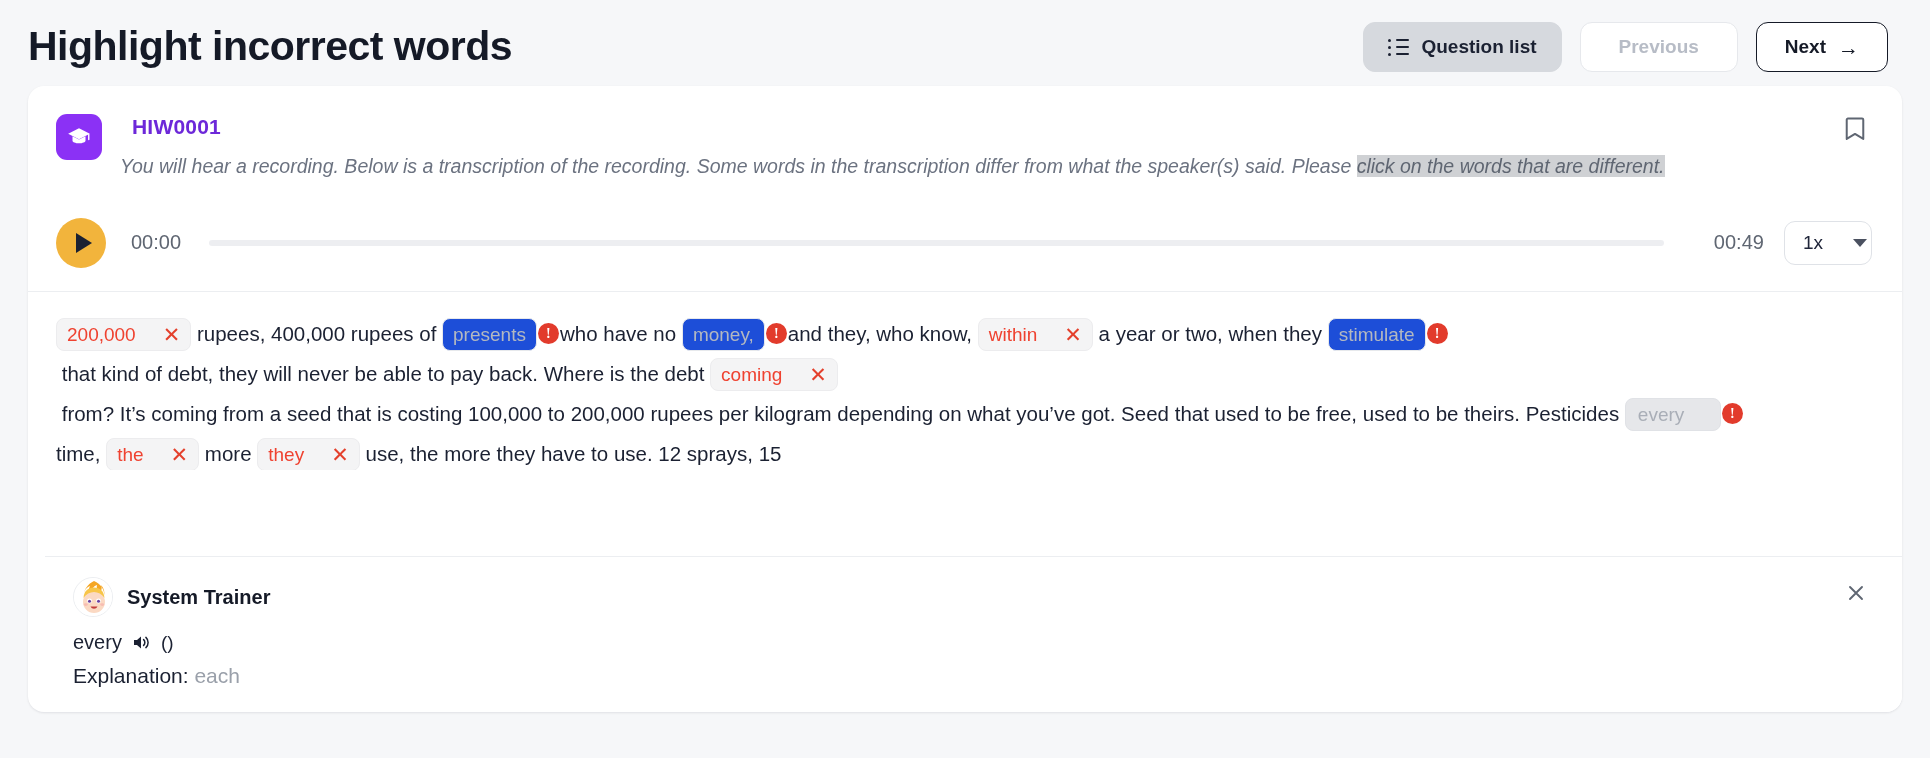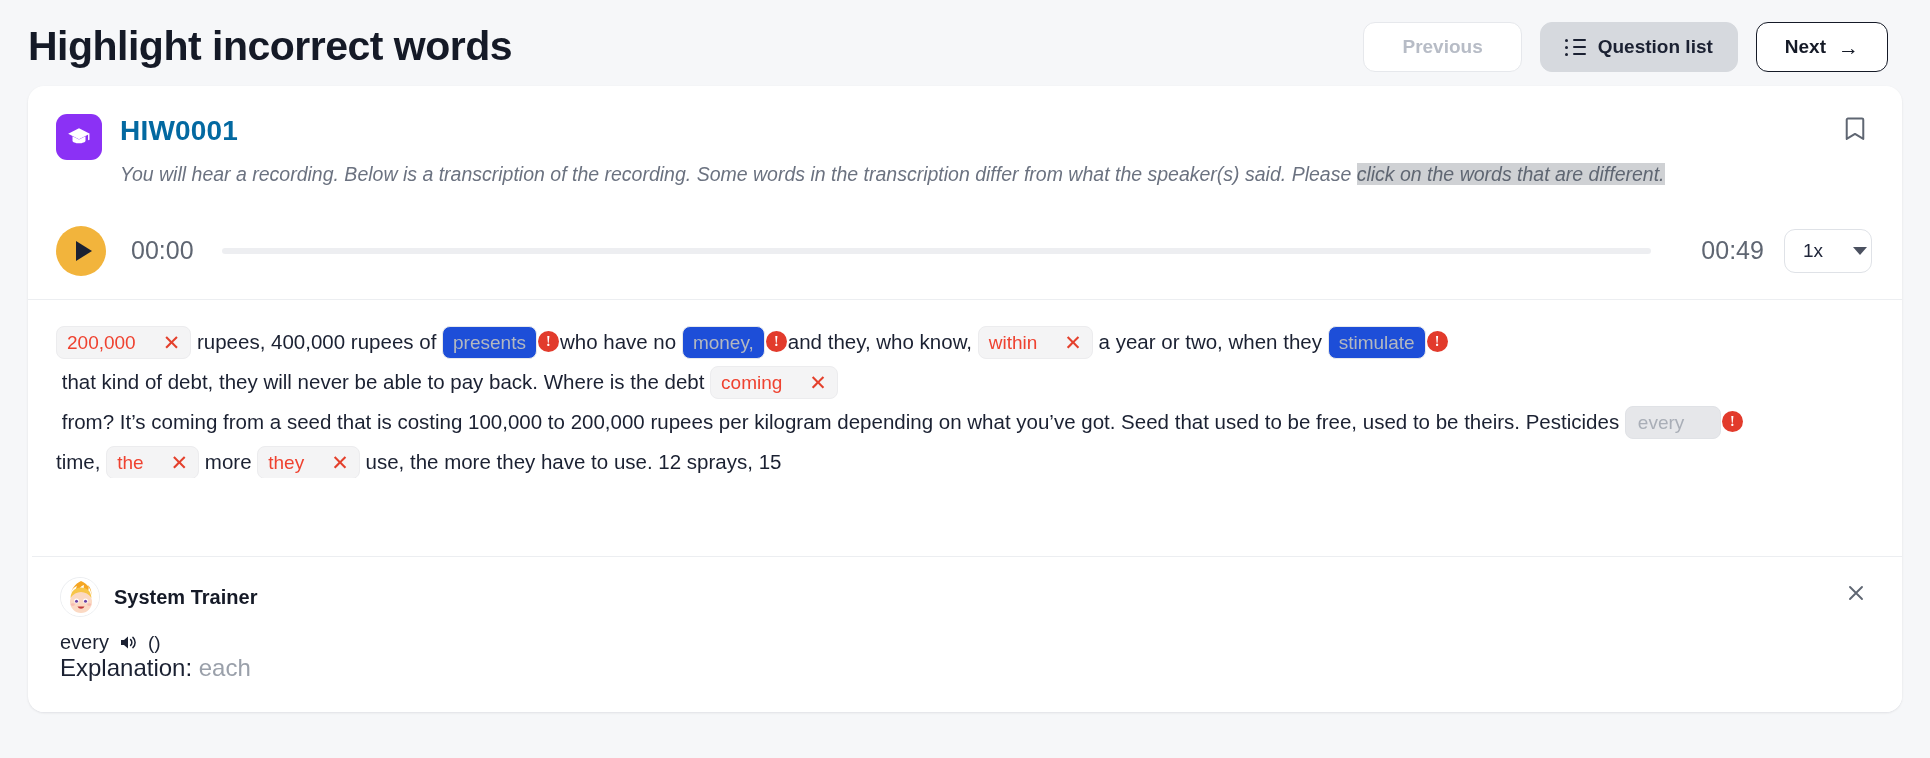--- a/index.html
+++ b/index.html
@@ -55,21 +55,21 @@
     overflow: hidden;
     height: 626px;
   }
 
   .q-head { display: flex; padding: 28px 30px 0 28px; gap: 18px; position: relative; }
   .grad-icon {
     width: 46px; height: 46px; border-radius: 11px; background: #8b31f5;
     display:flex; align-items:center; justify-content:center; flex: 0 0 auto;
   }
   .q-head-body { flex: 1 1 auto; padding-top: 1px; }
-  .q-code { font-size: 28px; font-weight: 700; color: #0369a1; letter-spacing:.2px; }
+  .q-code { font-size: 21px; font-weight: 700; color: #6d28d9; letter-spacing:.2px;margin-left:12px; }
   .q-instr {
     margin-top: 13px; font-size: 19.5px; line-height: 1.45; color: #6b7280;
     max-width: 1720px;
     font-style: italic;
   }
   .sel { background: #cfd1d4; color:#5f6672; }
   .bookmark-btn { position: absolute; right: 36px; top: 30px; cursor: pointer; }
 
   
   .player {
@@ -80,21 +80,21 @@
   .play-btn {
     width: 50px; height: 50px; border-radius: 50%; background: #f2b43c;
     display:flex; align-items:center; justify-content:center; cursor:pointer;
     flex: 0 0 auto;
   }
   .play-tri {
     width:0; height:0; border-left: 16px solid #1b2132;
     border-top: 10px solid transparent; border-bottom: 10px solid transparent;
     margin-left: 5px;
   }
-  .time { font-size: 25px; color:#5f6672; font-weight:400; }
+  .time { font-size: 20px; color:#5f6672; font-weight:400; }
   .time-cur { margin-left: 25px; }
   .time-dur { margin-left: 22px; }
   .progress {
     flex: 1 1 auto; height: 6px; border-radius: 3px; background: #edeef1;
     margin: 0 28px; cursor: pointer;
   }
   .speed {
     margin-left: 20px; display:flex; align-items:center; gap: 30px;
     border: 1px solid #dfe2e7; border-radius: 11px; height: 44px;
     padding: 0 4px 0 18px; cursor: pointer;
@@ -121,60 +121,60 @@
   .xmark { color:#e4402c; font-size: 21px; line-height: 1; font-weight: 400; }
   .alert {
     display:inline-flex; align-items:center; justify-content:center;
     width:21px; height:21px; border-radius:50%; background:#e23b2c; color:#fff;
     font-size:14px; font-weight:700; vertical-align: middle; position:relative; top:-2px;
     margin: 0 1px; cursor:pointer; font-family:"Liberation Serif", serif;
   }
 
   
   .trainer {
-    position: absolute; left: 4px; right: 0; bottom: 0;
+    position: absolute; left: 17px; right: 0; bottom: 0;
     background: #ffffff; border-top: 1px solid #eceef1;
     padding: 20px 30px 22px 28px; height: 156px;
   }
   .trainer-head { display:flex; align-items:center; gap: 14px; }
   .avatar {
     width: 40px; height: 40px; border-radius: 50%; overflow: hidden;
     border: 1px solid #eceef1; flex:0 0 auto; background:#fff;
   }
   .trainer-name { font-size: 20px; font-weight: 700; color:#151a27; }
   .trainer-close { position:absolute; right: 36px; top: 26px; cursor:pointer; }
   .trainer-word {
     margin-top: 14px; font-size: 20px; color:#1b2132;
     display:flex; align-items:center; gap: 10px;
   }
   .speaker-btn { cursor:pointer; display:inline-flex; }
   .paren { color:#1b2132; font-size: 19px; }
-  .trainer-expl { margin-top: 0; font-size: 24px; color:#1b2132; }
+  .trainer-expl { margin-top: 10px; font-size: 21px; color:#1b2132; }
   .expl-val { color:#9aa0aa; }
 </style>
 </head>
 <body>
 
 <div class="page">
 
   <div class="header">
     <div class="page-title">Highlight incorrect words</div>
     <div class="header-actions">
-
-      <div class="btn btn-previous">
-        <span>Previous</span>
-      </div>
 
       <div class="btn btn-questionlist">
         <span class="list-icon">
             <i></i>
             <i></i>
             <i></i>
           </span>
         <span>Question list</span>
+      </div>
+
+      <div class="btn btn-previous">
+        <span>Previous</span>
       </div>
 
       <div class="btn btn-next">
         <span>Next</span>
         <span class="arrow-right">→</span>
       </div>
 
     </div>
   </div>
 

